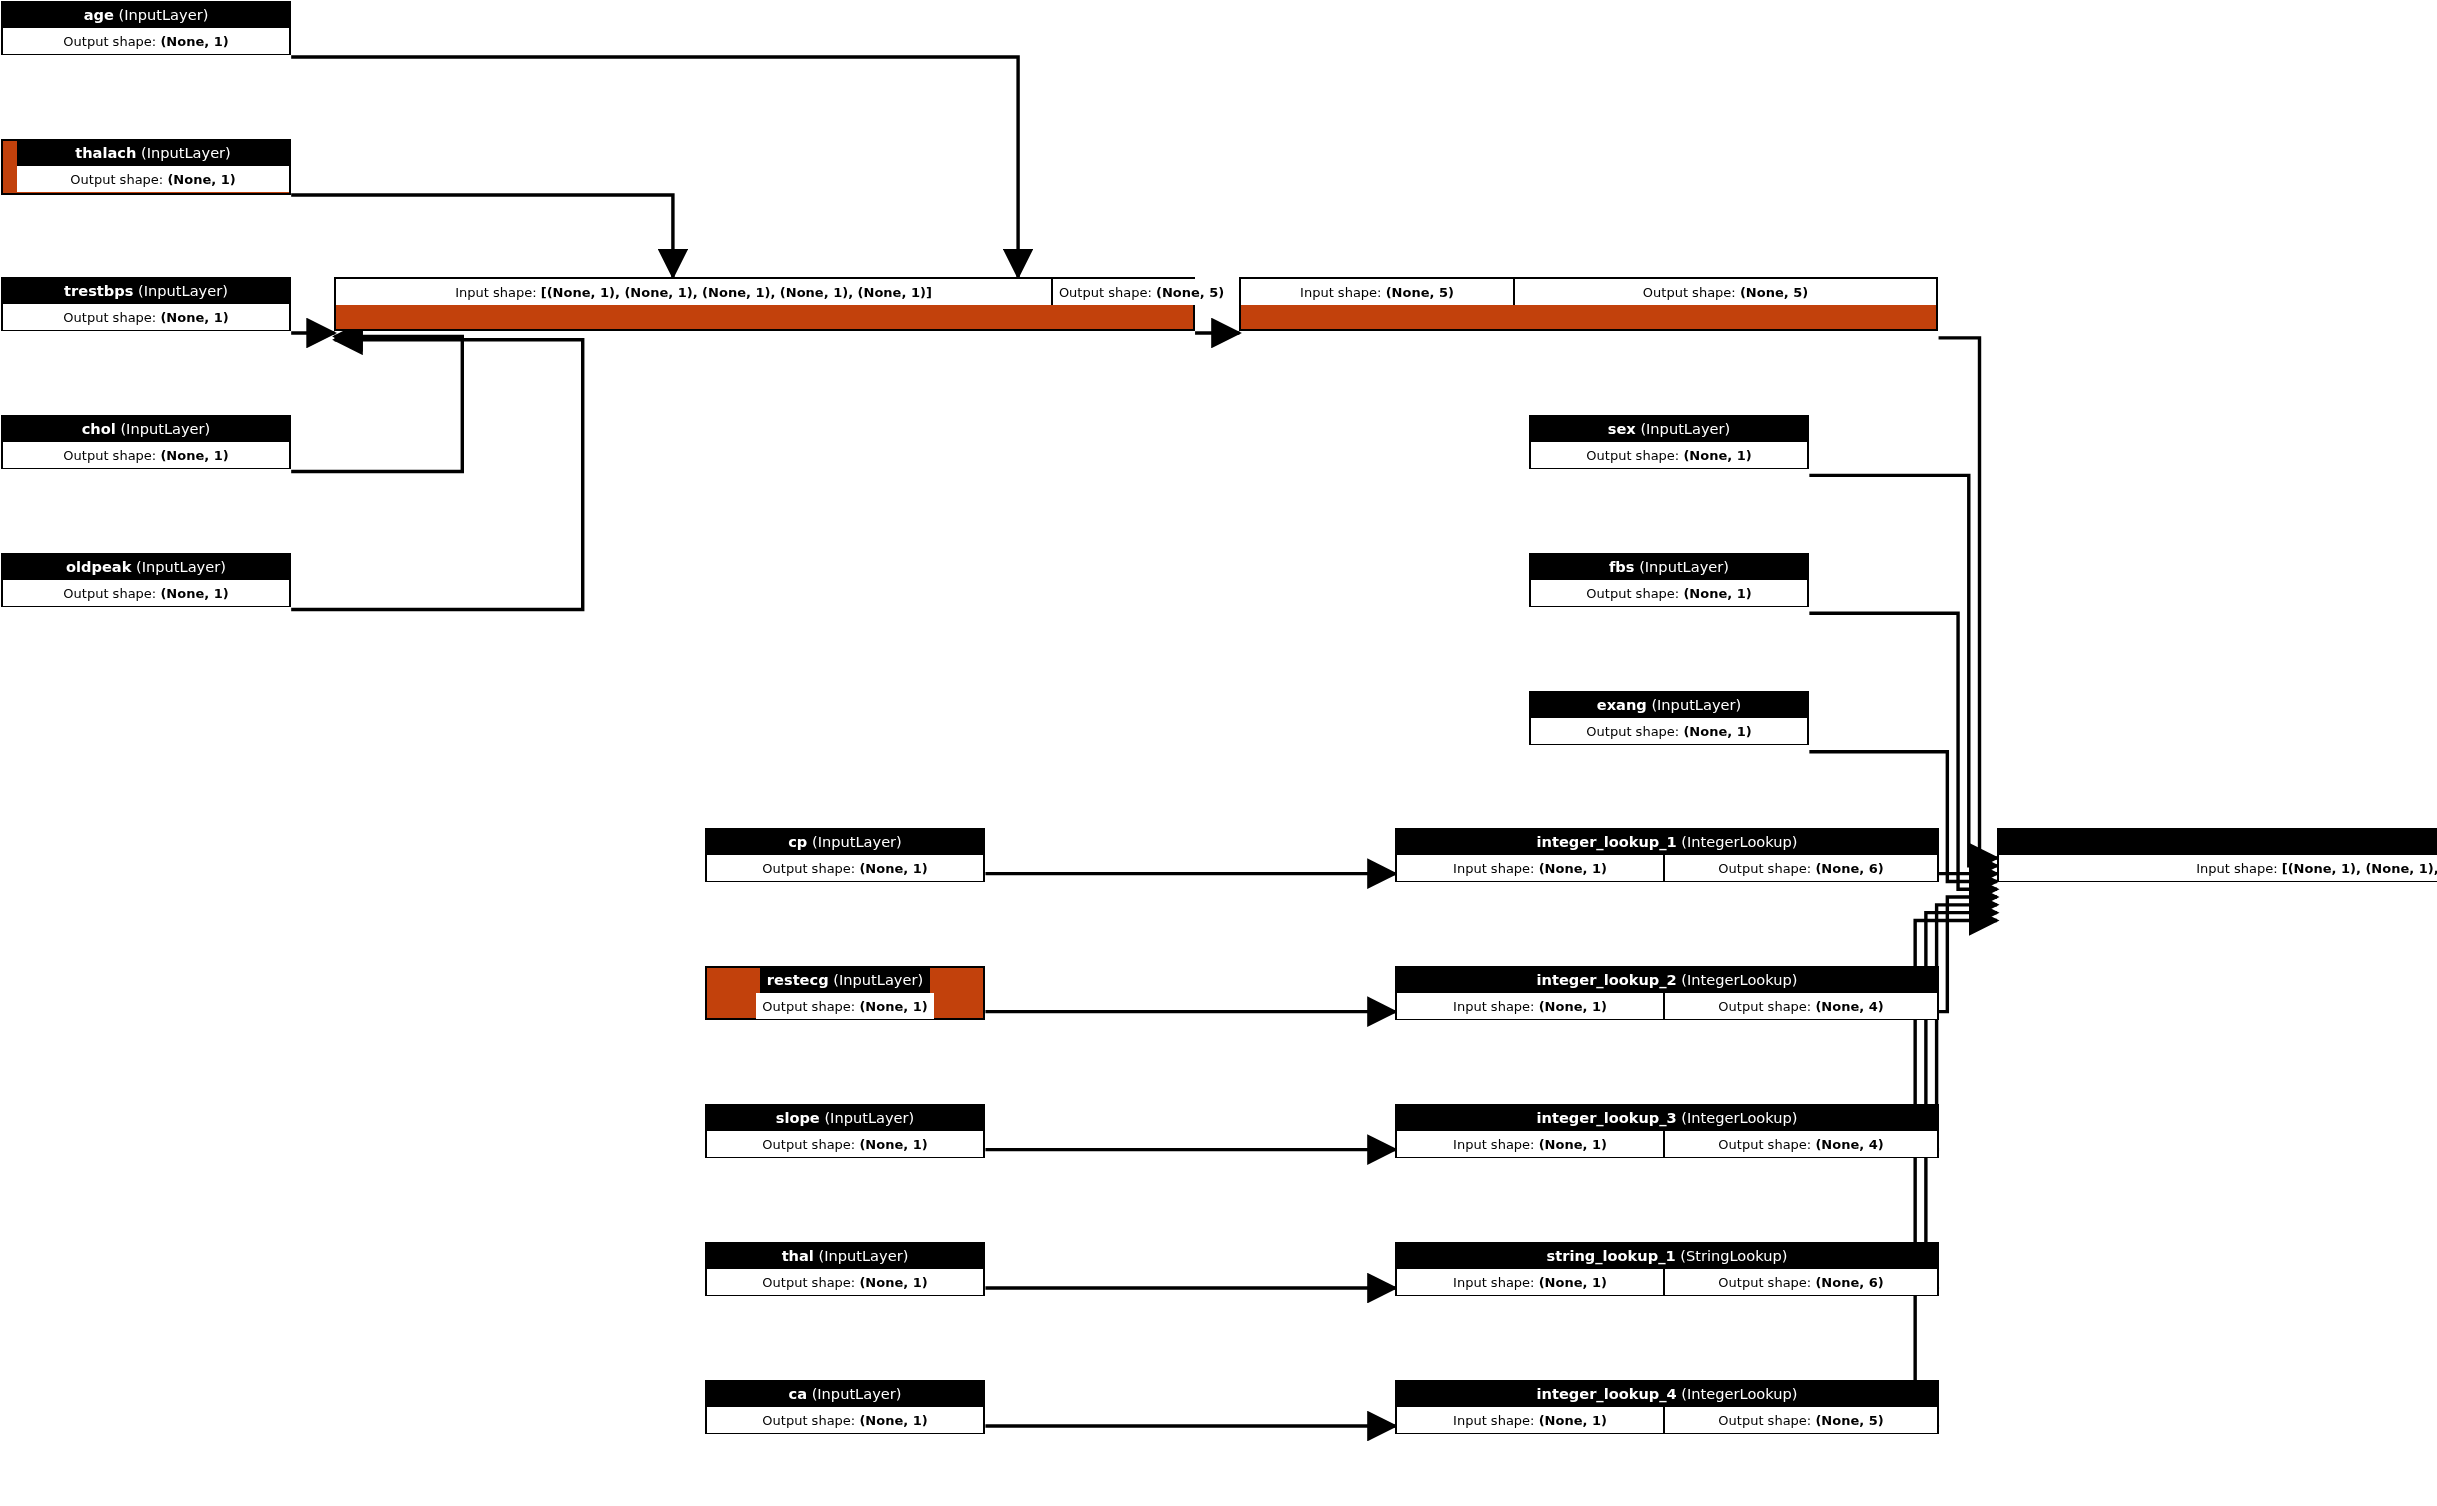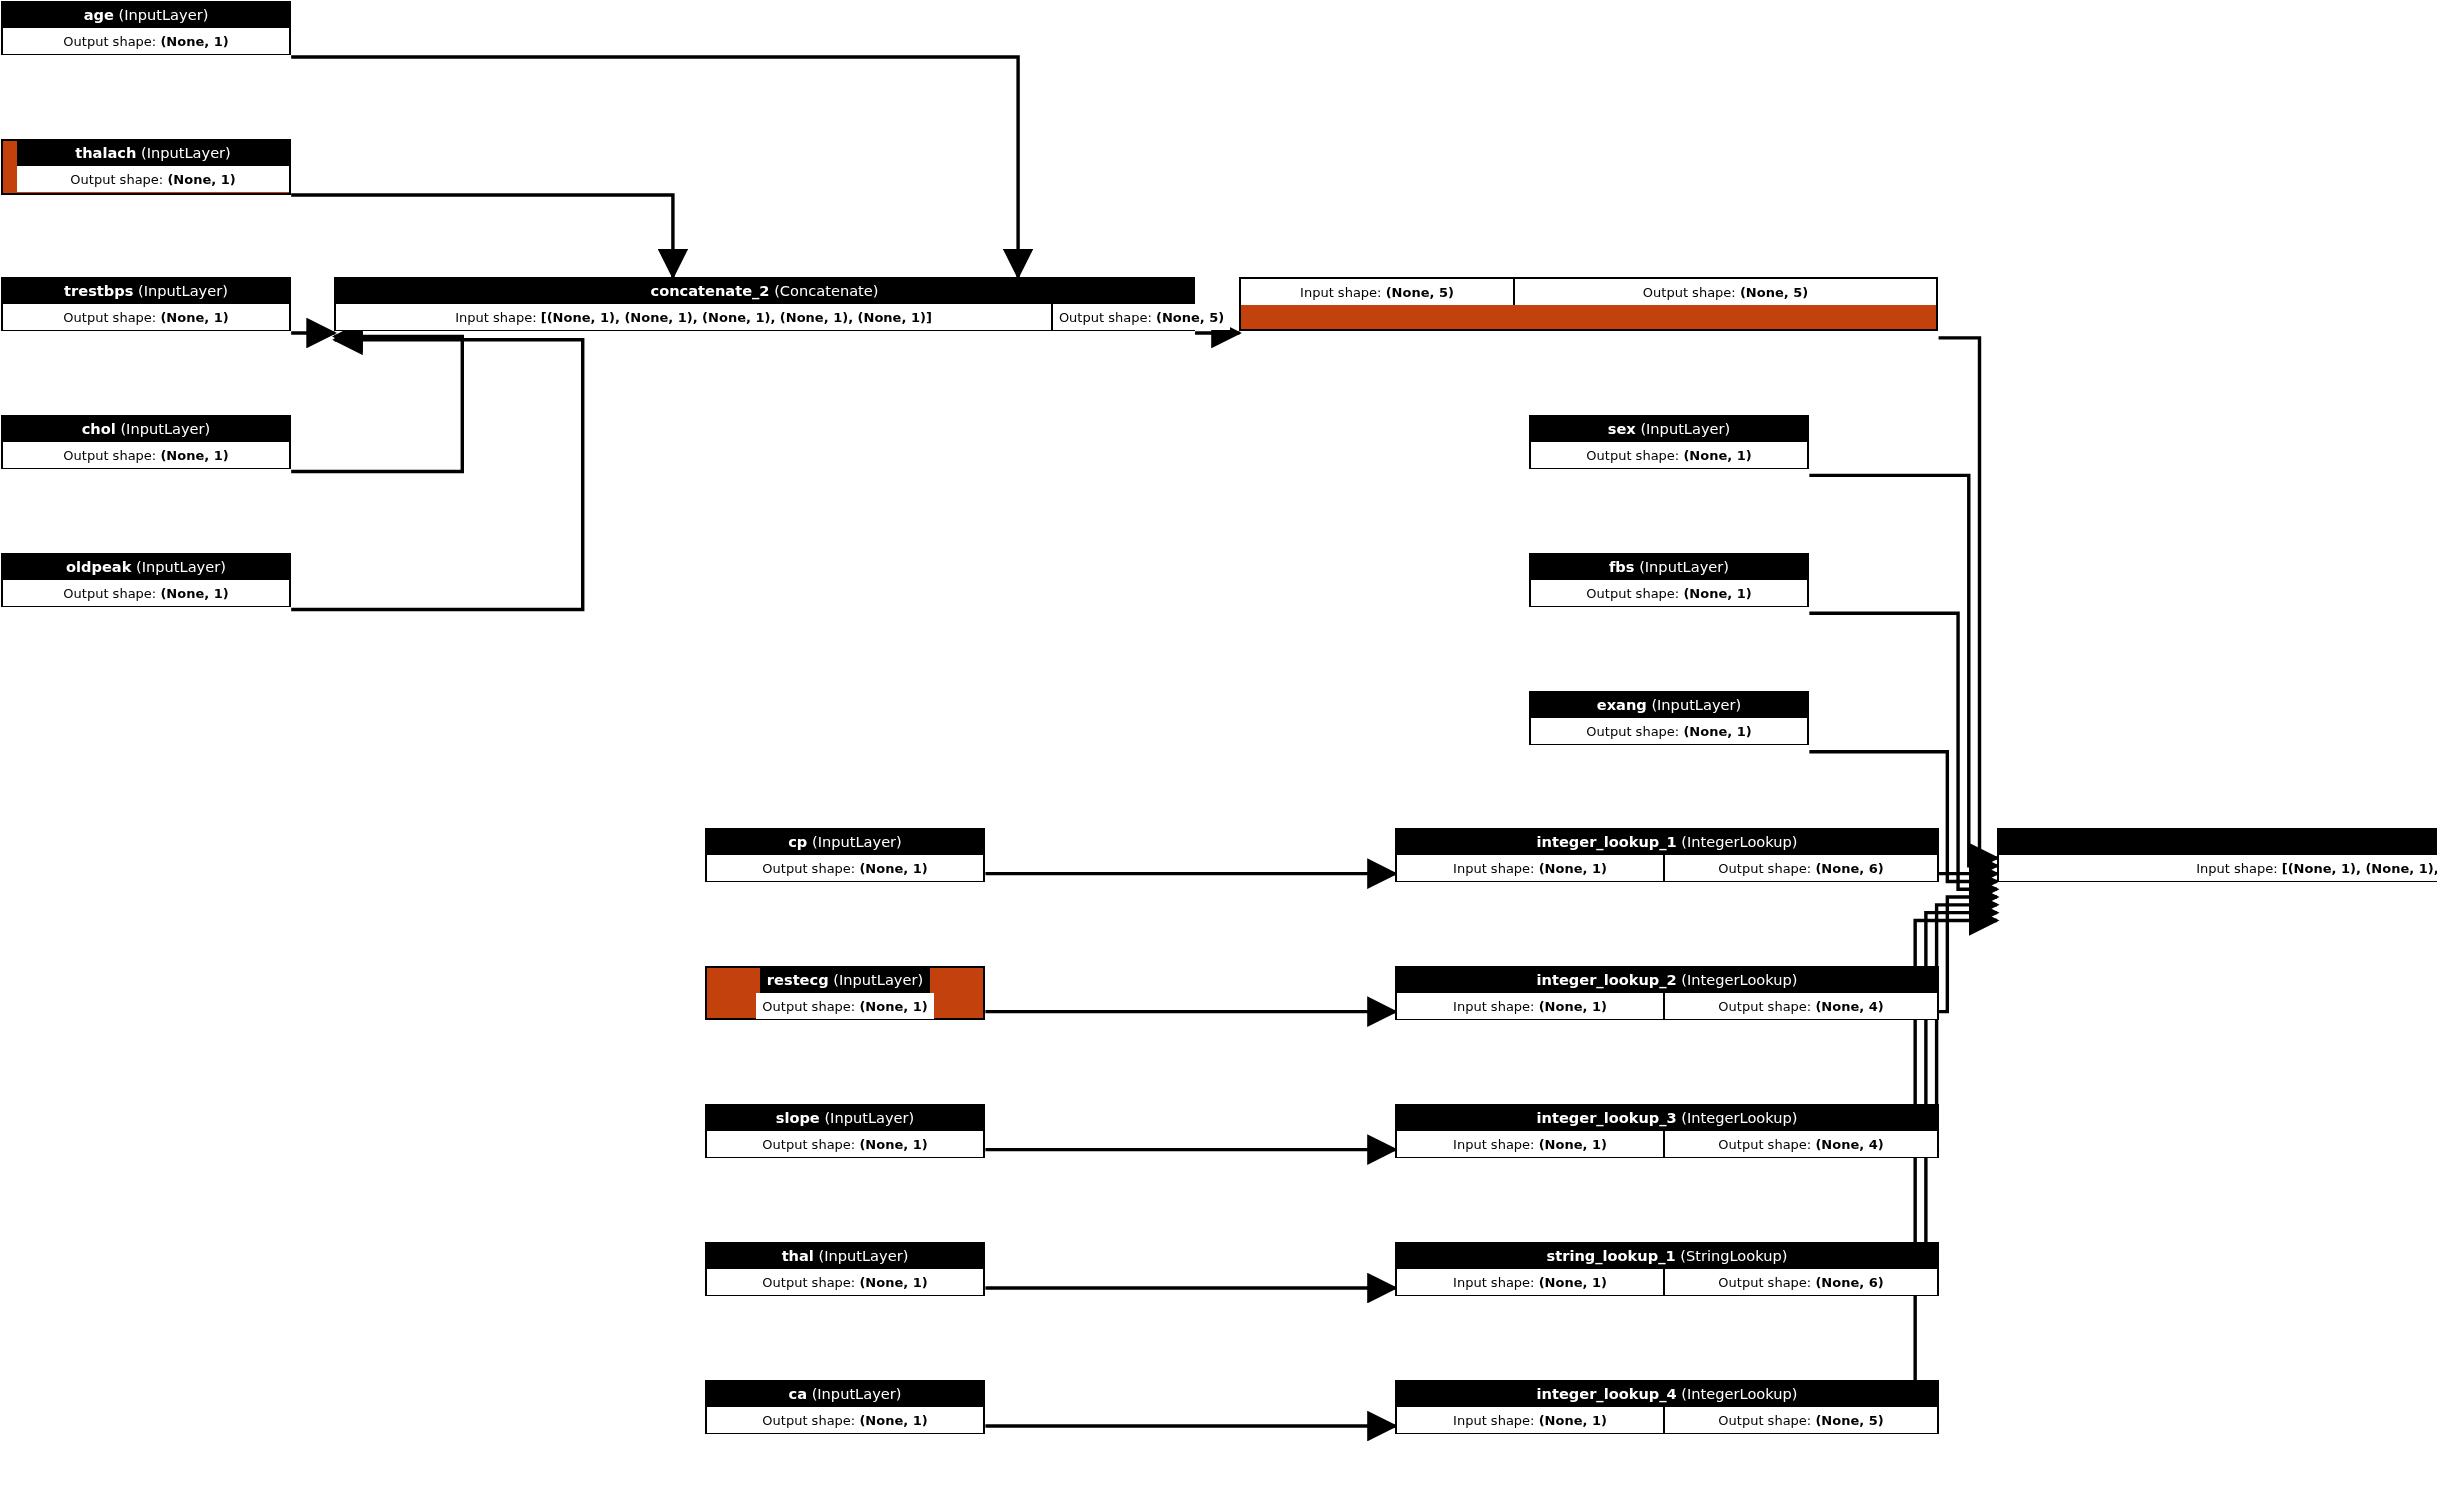--- a/index.html
+++ b/index.html
@@ -140,23 +140,20 @@
     <span class="nm">oldpeak</span>&nbsp;<span class="ty">(InputLayer)</span>
   </div>
   <div class="shapes">
     <div class="cell" style="flex:1 1 100%;">
       <span class="lbl">Output shape:</span>&nbsp;<b>(None, 1)</b>
     </div>
   </div>
 </div>
 
 <div class="node t-in" style="left:334px;top:277px;width:861px;height:54px;">
-  <div class="title">
-    <span class="nm">concatenate_2</span>&nbsp;<span class="ty">(Concatenate)</span>
-  </div>
   <div class="shapes">
     <div class="cell" style="flex:0 0 715px;">
       <span class="lbl">Input shape:</span>&nbsp;<b>[(None, 1), (None, 1), (None, 1), (None, 1), (None, 1)]</b>
     </div>
     <div class="cell" style="flex:1 1 auto;">
       <span class="lbl">Output shape:</span>&nbsp;<b>(None, 5)</b>
     </div>
   </div>
 </div>
 

